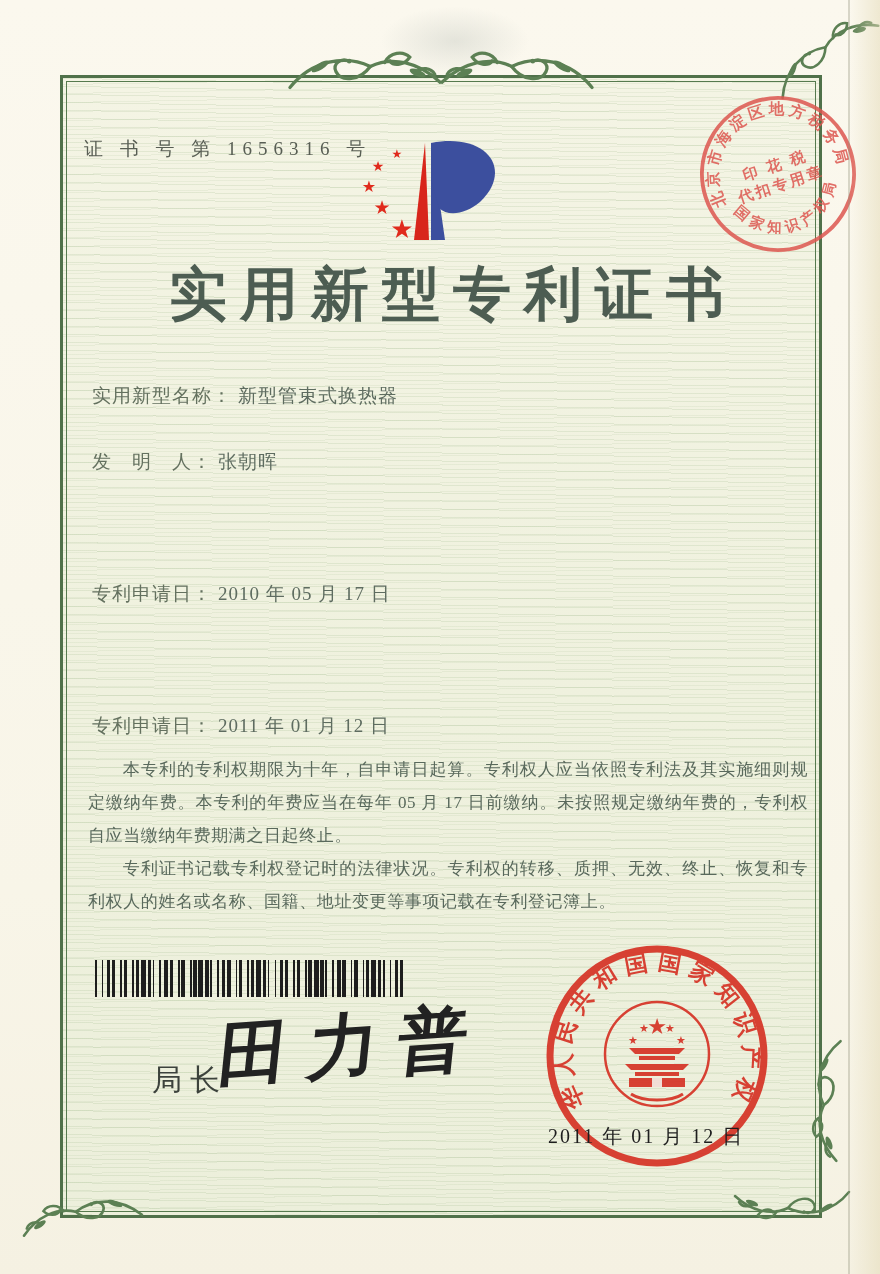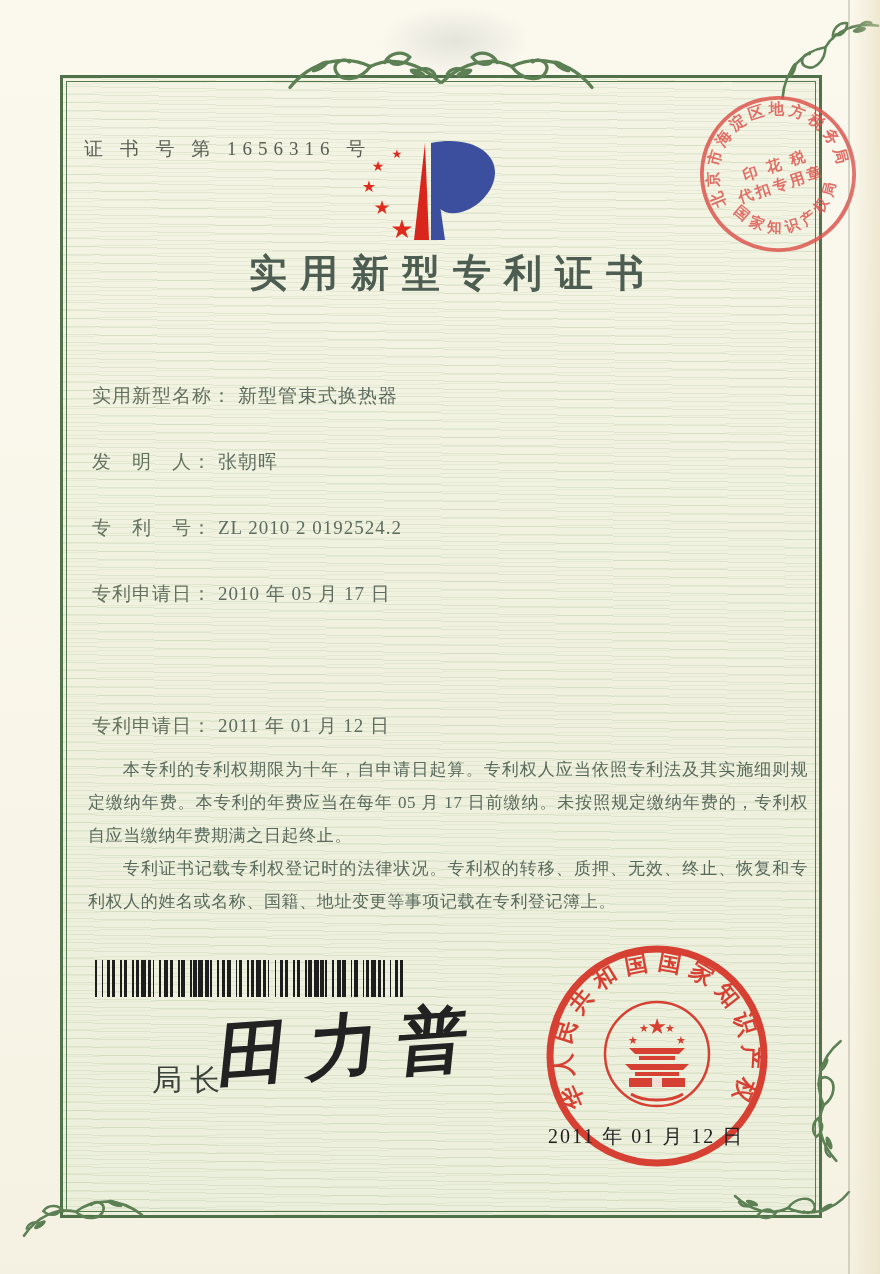--- a/index.html
+++ b/index.html
@@ -19,22 +19,22 @@
   }
   .frame::after { content:""; position:absolute; inset:3px; border:1px solid #567a4e; pointer-events:none; }
   .orn { position:absolute; color:#5c8054; }
   .paper-edge { position:absolute; top:0; bottom:0; width:2px; background:rgba(150,150,125,0.35); }
   .paper-strip { position:absolute; top:0; bottom:0; right:0; width:30px; background:linear-gradient(90deg, rgba(240,232,205,0) , rgba(228,219,185,0.55)); }
   .smudge { position:absolute; left:380px; top:6px; width:150px; height:70px; border-radius:50%;
             background:radial-gradient(ellipse at center, rgba(175,182,175,0.30), rgba(175,182,175,0) 70%); }
 
   .cert-no { position:absolute; left:84px; top:136px; font-size:19px; letter-spacing:6px; color:#585e54; }
   .logo { position:absolute; left:342px; top:140px; }
-  .title { position:absolute; left:60px; top:248px; width:786px; text-align:center;
-           font-size:38px; font-weight:600; letter-spacing:13px; color:#4d5d52; }
+  .title { position:absolute; left:60px; top:256px; width:786px; text-align:center;
+           font-size:58px; font-weight:600; letter-spacing:13px; color:#4d5d52; }
 
   .field { position:absolute; left:92px; font-size:19px; color:#5e6c60; letter-spacing:1px; white-space:nowrap; }
   .field .flabel { color:#64715f; }
   .field .fvalue { margin-left:6px; }
 
   .paras { position:absolute; left:88px; top:753px; width:720px; font-size:17px; line-height:33px;
            color:#59695c; text-align:justify; letter-spacing:0.6px; }
   .paras p { margin:0; text-indent:2.05em; }
 
   .barcode { position:absolute; left:95px; top:960px; width:308px; height:37px; display:flex; overflow:hidden; }
@@ -116,23 +116,20 @@
     <path d="M89,3 C145,-8 172,30 138,62 C124,74 106,77 97,68 L89,40 Z" fill="#3c4f9e"></path>
   </svg>
 
   <div class="title">实用新型专利证书</div>
 
   <div class="field" style="top:449px">
     <span class="flabel">发　明　人：</span><span class="fvalue">张朝晖</span>
   </div>
   <div class="field" style="top:383px">
     <span class="flabel">实用新型名称：</span><span class="fvalue">新型管束式换热器</span>
-  </div>
-  <div class="field" style="top:515px">
-    <span class="flabel">专　利　号：</span><span class="fvalue">ZL 2010 2 0192524.2</span>
   </div>
   <div class="field" style="top:581px">
     <span class="flabel">专利申请日：</span><span class="fvalue">2010 年 05 月 17 日</span>
   </div>
   <div class="field" style="top:713px">
     <span class="flabel">专利申请日：</span><span class="fvalue">2011 年 01 月 12 日</span>
   </div>
 
   <div class="paras">
     <p>本专利的专利权期限为十年，自申请日起算。专利权人应当依照专利法及其实施细则规定缴纳年费。本专利的年费应当在每年 05 月 17 日前缴纳。未按照规定缴纳年费的，专利权自应当缴纳年费期满之日起终止。</p>

